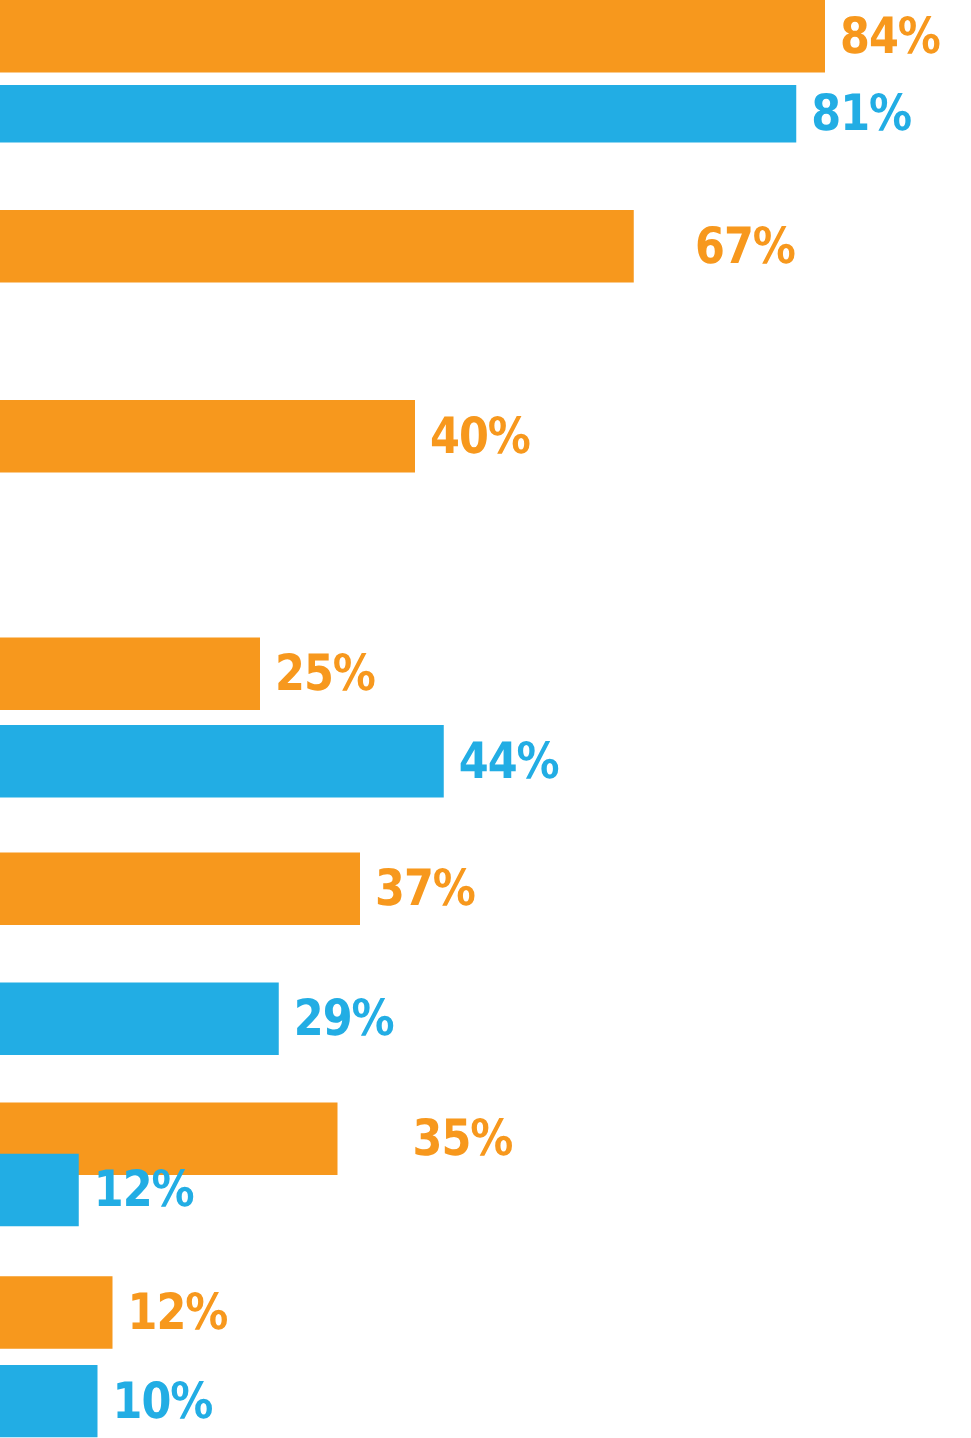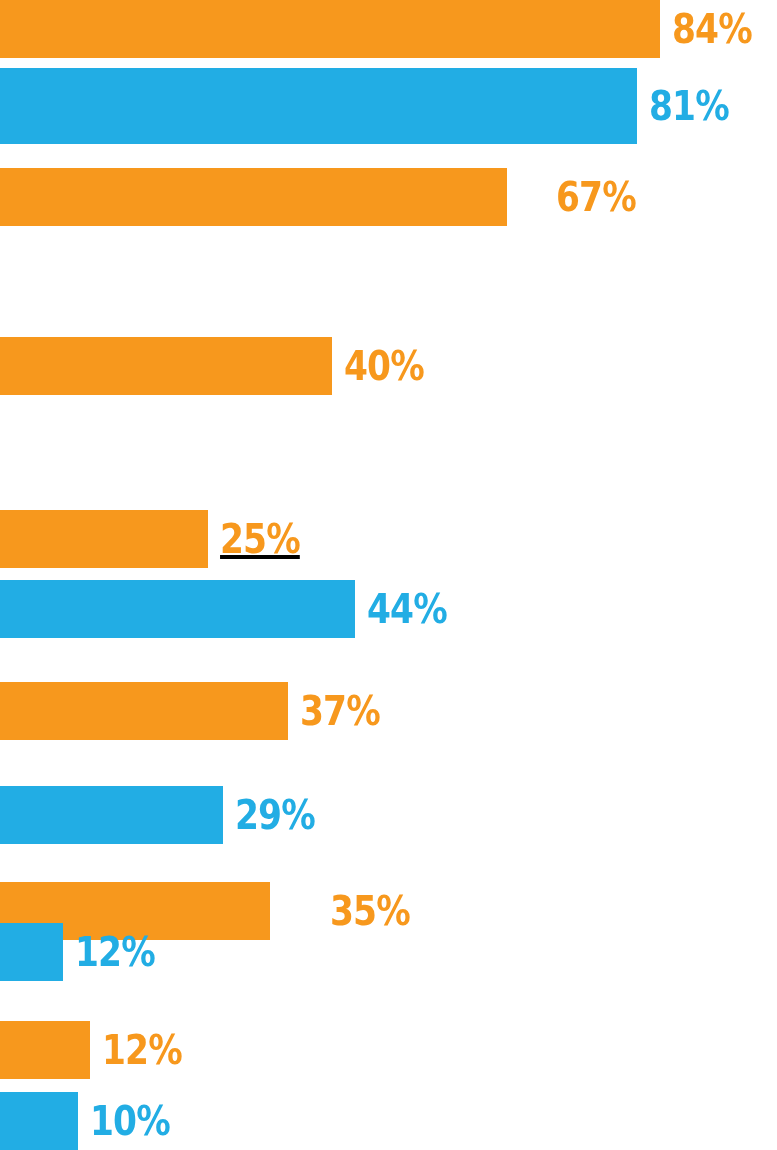--- a/index.html
+++ b/index.html
@@ -44,33 +44,33 @@
   .row-blue .bar-label { color:#22ADE4; }
 </style>
 </head>
 <body>
 
 <div id="chart">
     <div class="bar-row row-orange" style="top: 0px; height: 58px; text-align: right;">
       <div class="bar" style="width: 660px;"></div>
       <span class="bar-label">84%</span>
     </div>
-    <div class="bar-row row-blue" style="top: 68px; height: 76px;">
+    <div class="bar-row row-blue" style="top: 68px; height: 46px;">
       <div class="bar" style="width: 637px;"></div>
       <span class="bar-label">81%</span>
     </div>
     <div class="bar-row row-orange" style="top: 168px; height: 58px; gap: 37px;">
       <div class="bar" style="width: 507px;"></div>
       <span class="bar-label">67%</span>
     </div>
-    <div class="bar-row row-orange" style="top: 337px; height: 58px;">
+    <div class="bar-row row-orange" style="top: 320px; height: 58px;">
       <div class="bar" style="width: 332px;"></div>
       <span class="bar-label">40%</span>
     </div>
-    <div class="bar-row row-orange" style="top: 510px; height: 58px; text-decoration: underline;">
+    <div class="bar-row row-orange" style="top: 510px; height: 58px;">
       <div class="bar" style="width: 208px;"></div>
       <span class="bar-label">25%</span>
     </div>
     <div class="bar-row row-blue" style="top: 580px; height: 58px;">
       <div class="bar" style="width: 355px;"></div>
       <span class="bar-label">44%</span>
     </div>
     <div class="bar-row row-orange" style="top: 682px; height: 58px;">
       <div class="bar" style="width: 288px;"></div>
       <span class="bar-label">37%</span>

